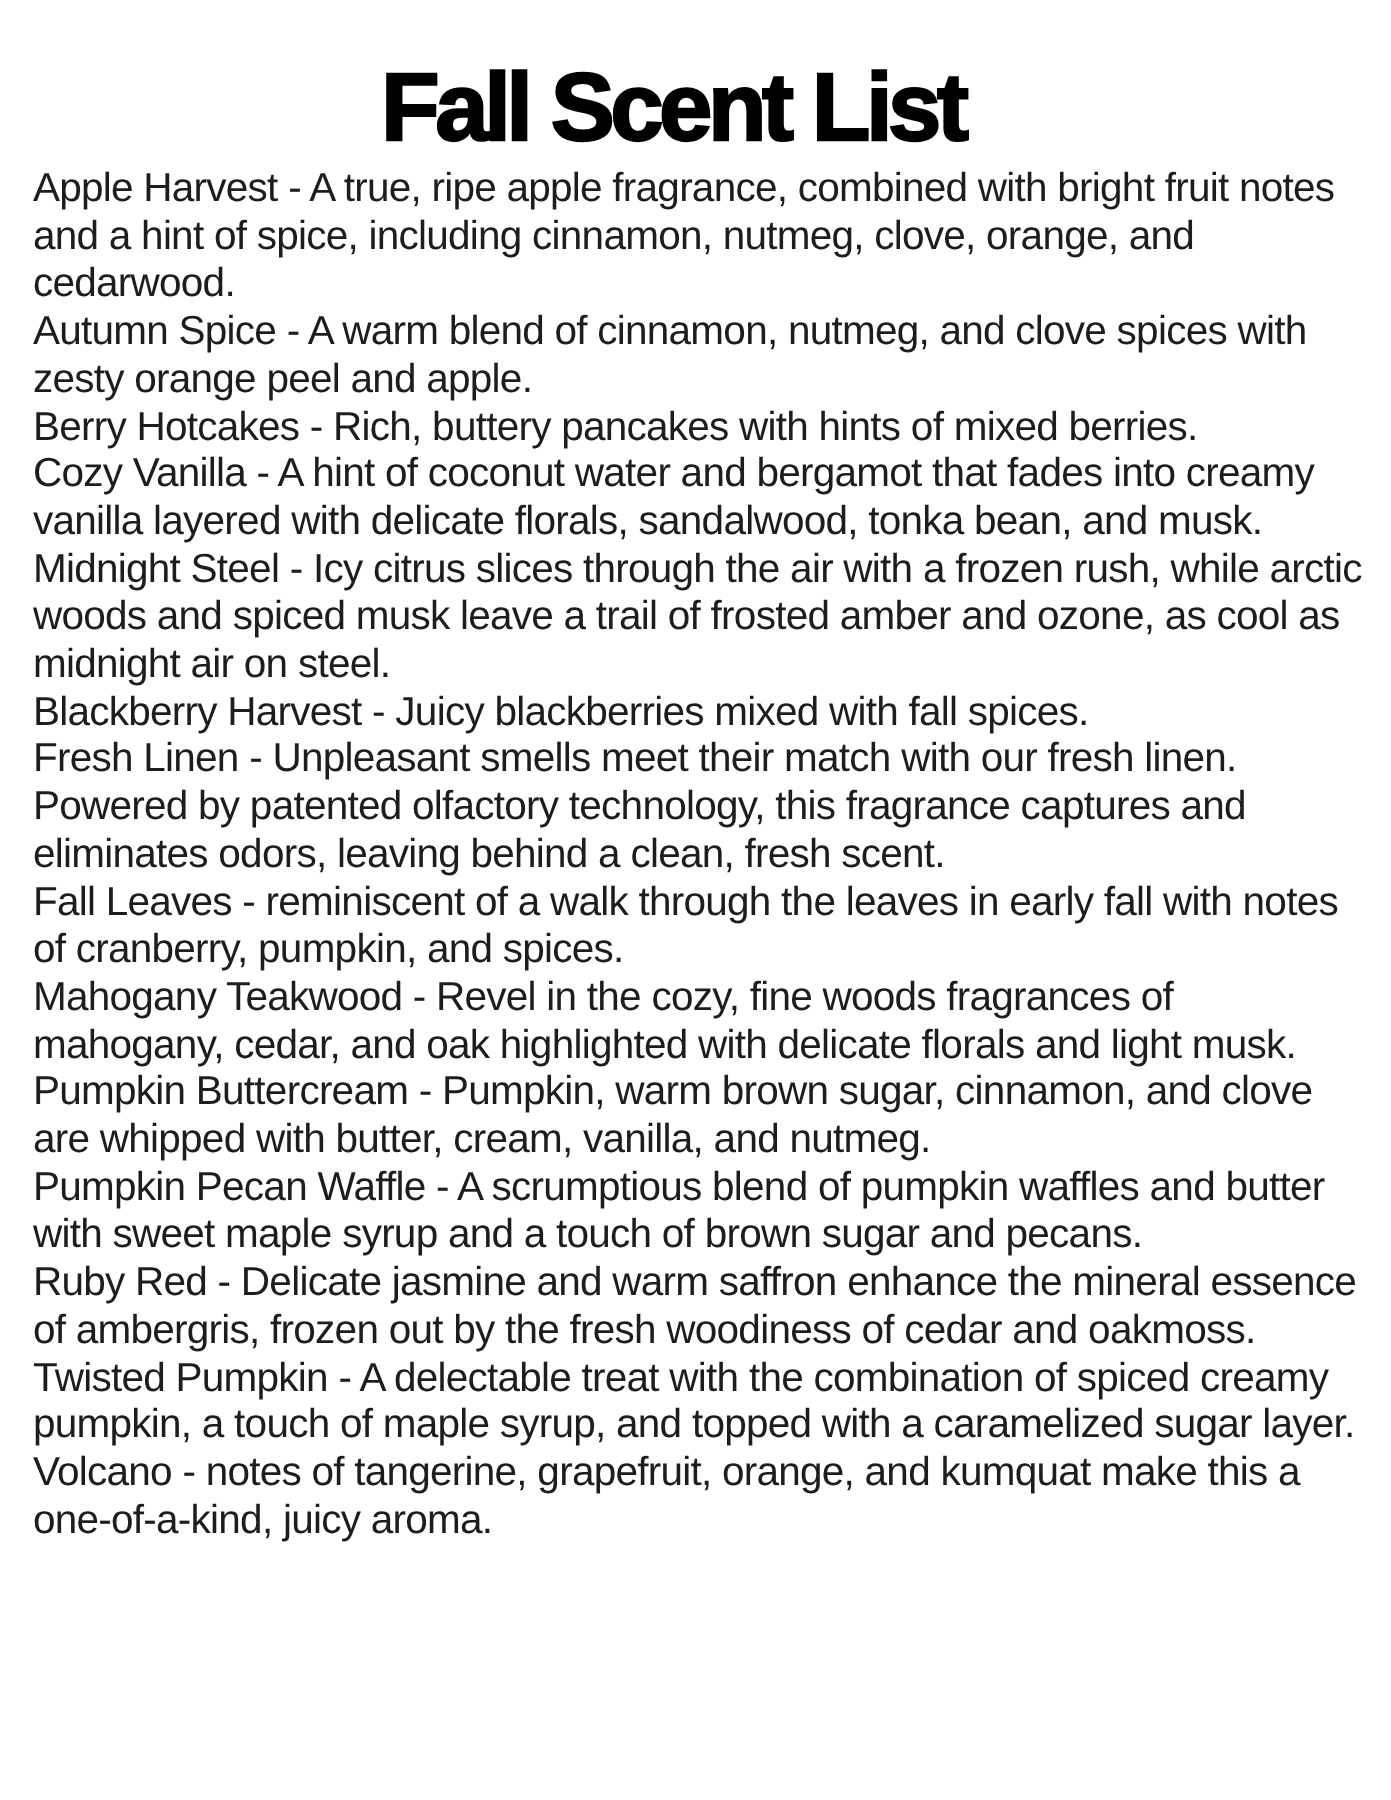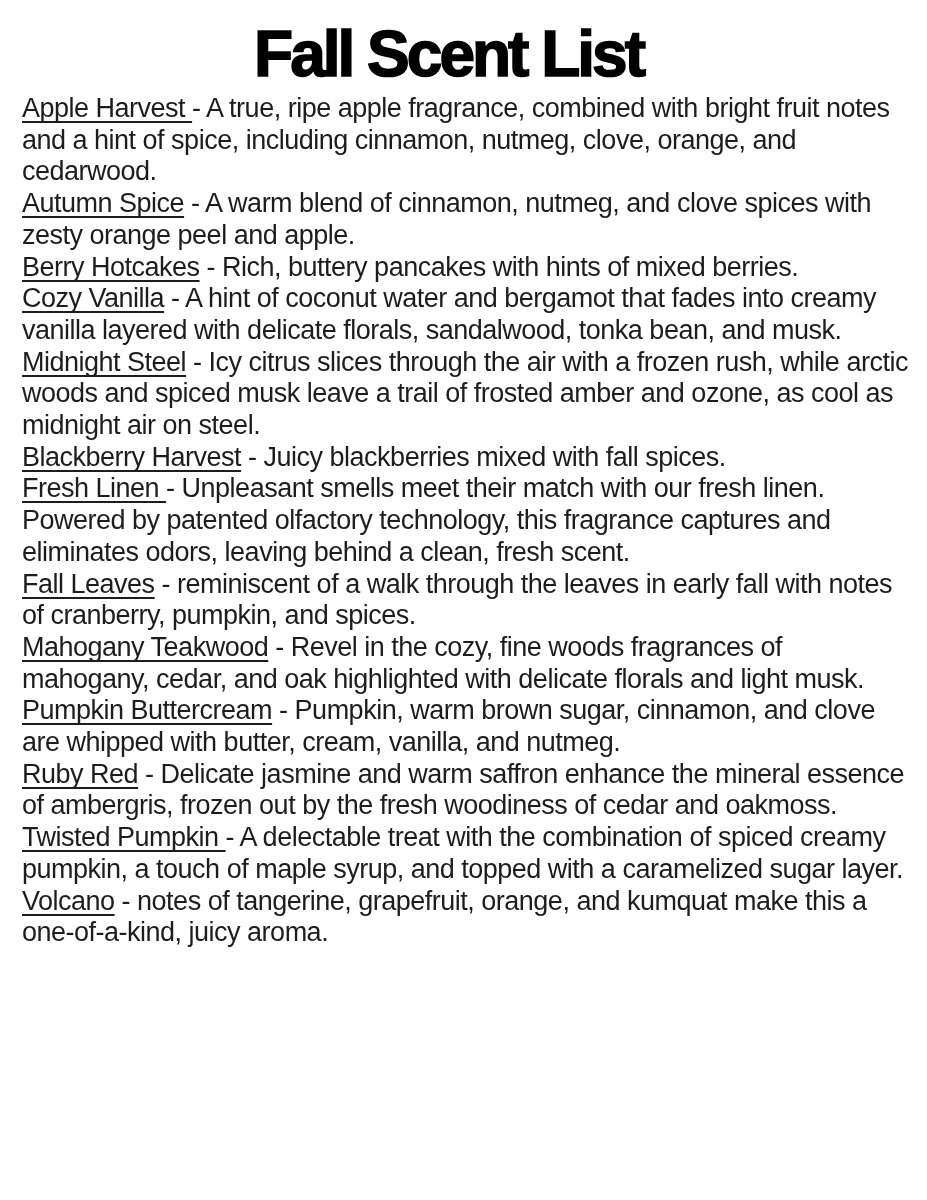--- a/index.html
+++ b/index.html
@@ -11,40 +11,39 @@
     font-family: "Liberation Sans", sans-serif;
     color: #1d1d1d;
   }
   .page {
     box-sizing: border-box;
     width: 927px;
     height: 1200px;
     padding: 0 5px 0 22px;
   }
   .title {
-    margin: 19px 47px 4px 0;
+    margin: 36px 47px 4px 0;
     text-align: center;
     font-size: 64px;
     line-height: 70px;
     font-weight: 900;
     letter-spacing: -3px;
     color: #000000;
     -webkit-text-stroke: 1.6px #000000;
   }
   .list { margin: 0; }
   .entry {
     margin: 0;
     font-size: 27px;
     line-height: 31.7px;
     letter-spacing: -0.5px;
     color: #1d1d1d;
   }
   .entry > span { white-space: pre-wrap; }
   .name {
-    text-decoration: underline;
     text-decoration-thickness: 2px;
     text-underline-offset: 4px;
     text-decoration-skip-ink: none;
   }
 </style>
 </head>
 <body>
 
 <div class="page">
   <h1 class="title">Fall Scent List</h1>
@@ -63,20 +62,22 @@
     <p class="entry"><span class="name">Blackberry Harvest</span><span class="desc"> - Juicy blackberries mixed with fall spices.</span></p>
     <p class="entry"><span class="name">Fresh Linen </span><span class="desc">- Unpleasant smells meet their match with our fresh linen.
 Powered by patented olfactory technology, this fragrance captures and
 eliminates odors, leaving behind a clean, fresh scent.</span></p>
     <p class="entry"><span class="name">Fall Leaves</span><span class="desc"> - reminiscent of a walk through the leaves in early fall with notes
 of cranberry, pumpkin, and spices.</span></p>
     <p class="entry"><span class="name">Mahogany Teakwood</span><span class="desc"> - Revel in the cozy, fine woods fragrances of
 mahogany, cedar, and oak highlighted with delicate florals and light musk.</span></p>
     <p class="entry"><span class="name">Pumpkin Buttercream</span><span class="desc"> - Pumpkin, warm brown sugar, cinnamon, and clove
 are whipped with butter, cream, vanilla, and nutmeg.</span></p>
+    <p class="entry"><span class="name">Pumpkin Pecan Waffle</span><span class="desc"> - A scrumptious blend of pumpkin waffles and butter
+with sweet maple syrup and a touch of brown sugar and pecans.</span></p>
     <p class="entry"><span class="name">Ruby Red</span><span class="desc"> - Delicate jasmine and warm saffron enhance the mineral essence
 of ambergris, frozen out by the fresh woodiness of cedar and oakmoss.</span></p>
     <p class="entry"><span class="name">Twisted Pumpkin </span><span class="desc">- A delectable treat with the combination of spiced creamy
 pumpkin, a touch of maple syrup, and topped with a caramelized sugar layer.</span></p>
     <p class="entry"><span class="name">Volcano</span><span class="desc"> - notes of tangerine, grapefruit, orange, and kumquat make this a
 one-of-a-kind, juicy aroma.</span></p>
   </div>
 </div>
 
 </body></html>

